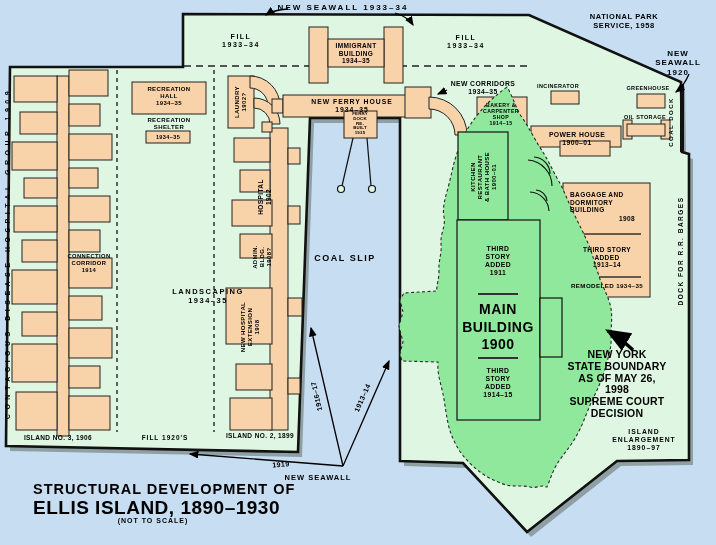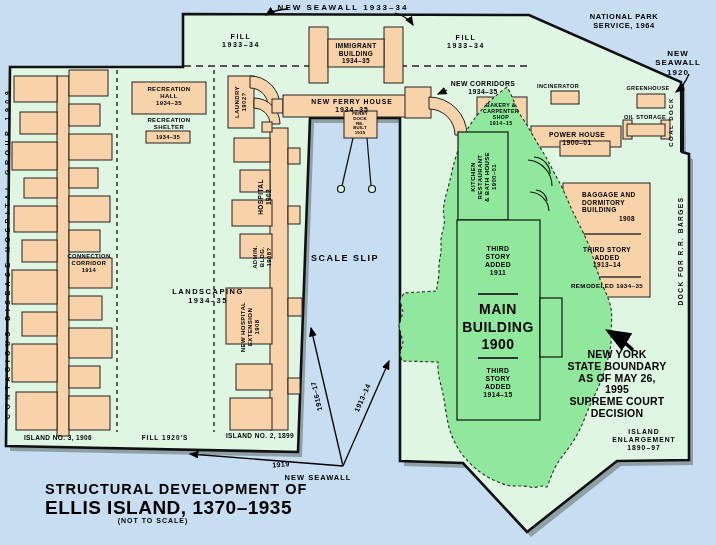--- a/index.html
+++ b/index.html
@@ -6,21 +6,21 @@
     --water:#c6ddf2; --land:#dff6e2; --green:#8fe89b; --building:#f8d2a8;
   }
   html,body{margin:0;padding:0;background:var(--water);}
   #map{position:relative;width:716px;height:545px;background:var(--water);
        font-family:"Liberation Sans",sans-serif;overflow:hidden;}
   #shapes{position:absolute;left:0;top:0;}
   .lbl{position:absolute;font-weight:bold;color:#000;text-align:center;
        white-space:pre-line;line-height:1.18;letter-spacing:.4px;
        transform:translate(-50%,-50%);pointer-events:none;}
   .rot{transform:translate(-50%,-50%) rotate(-90deg);}
-  .la{text-align:left;transform:translate(0,-50%);margin-left:12px;}
+  .la{text-align:left;transform:translate(0,-50%);}
 </style>
 </head>
 <body>
 
 <div id="map">
 
 <svg id="shapes" width="716" height="545" viewBox="0 0 716 545">
   <defs>
     <marker id="ah" markerWidth="9" markerHeight="8" refX="6.5" refY="3" orient="auto">
       <path d="M0,0 L7.5,3 L0,6 Z" fill="#000"></path>
@@ -151,21 +151,21 @@
     <path d="M689,74 Q684,86 676,92" marker-end="url(#ah)"></path>
     <path d="M447,90 L438,94" marker-end="url(#ah)"></path>
     <path d="M633,350 Q620,338 608,331" stroke-width="3.4" marker-end="url(#ah)"></path>
     <path d="M343,466 L311,328" marker-end="url(#ah)"></path>
     <path d="M343,466 L389,361" marker-end="url(#ah)"></path>
     <path d="M343,466 L190,454" marker-end="url(#ah)"></path>
   </g>
 </svg>
 
 <div class="lbl" style="left:343px;top:8px;font-size:8px;letter-spacing:2px;">NEW SEAWALL 1933–34</div>
-<div class="lbl" style="left:624px;top:22px;font-size:7.5px;letter-spacing:.6px;">NATIONAL PARK SERVICE, 1964</div>
+<div class="lbl" style="left:624px;top:22px;font-size:7.5px;letter-spacing:.6px;">NATIONAL PARK SERVICE, 1958</div>
 <div class="lbl" style="left:678px;top:63px;font-size:8px;letter-spacing:1px;">NEW SEAWALL
 1920</div>
 
 <div class="lbl" style="left:241px;top:41px;font-size:7px;letter-spacing:1.5px;">FILL
 1933–34</div>
 <div class="lbl" style="left:466px;top:42px;font-size:7px;letter-spacing:1.5px;">FILL
 1933–34</div>
 <div class="lbl" style="left:356px;top:53px;font-size:6.5px;">IMMIGRANT
 BUILDING
 1934–35</div>
@@ -196,21 +196,21 @@
 
 <div class="lbl rot" style="left:265px;top:197px;font-size:6.5px;">HOSPITAL
 1902</div>
 <div class="lbl rot" style="left:263px;top:257px;font-size:6px;">ADMIN.
 BLDG.
 1908?</div>
 <div class="lbl rot" style="left:251px;top:327px;font-size:6px;">NEW HOSPITAL
 EXTENSION
 1908</div>
 
-<div class="lbl" style="left:345px;top:258px;font-size:9px;letter-spacing:1.5px;">SCALE SLIP</div>
+<div class="lbl" style="left:345px;top:258px;font-size:9px;letter-spacing:1.5px;">COAL SLIP</div>
 
 <div class="lbl" style="left:58px;top:438px;font-size:6.5px;">ISLAND NO. 3, 1906</div>
 <div class="lbl" style="left:165px;top:438px;font-size:6.5px;letter-spacing:1px;">FILL 1920'S</div>
 <div class="lbl" style="left:260px;top:436px;font-size:6.5px;">ISLAND NO. 2, 1899</div>
 
 <div class="lbl" style="left:501px;top:114px;font-size:5.2px;">BAKERY &amp;
 CARPENTER
 SHOP
 1914–15</div>
 <div class="lbl" style="left:558px;top:86px;font-size:5.5px;">INCINERATOR</div>
@@ -241,29 +241,29 @@
 BUILDING
 1900</div>
 <div class="lbl" style="left:498px;top:383px;font-size:6.8px;">THIRD
 STORY
 ADDED
 1914–15</div>
 
 <div class="lbl rot" style="left:681px;top:251px;font-size:6.5px;letter-spacing:1.5px;white-space:nowrap;">DOCK FOR R.R. BARGES</div>
 <div class="lbl" style="left:617px;top:384px;font-size:10.5px;line-height:1.12;letter-spacing:.2px;">NEW YORK
 STATE BOUNDARY
-AS OF MAY 26, 1995
+AS OF MAY 26, 1998
 SUPREME COURT
 DECISION</div>
 <div class="lbl" style="left:644px;top:440px;font-size:6.8px;letter-spacing:1px;">ISLAND
 ENLARGEMENT
 1890–97</div>
 
 <div class="lbl" style="left:281px;top:465px;font-size:7px;transform:translate(-50%,-50%) rotate(-4deg);">1919</div>
 <div class="lbl" style="left:317px;top:396px;font-size:7px;white-space:nowrap;transform:translate(-50%,-50%) rotate(-103deg);">1916–17</div>
 <div class="lbl" style="left:363px;top:398px;font-size:7px;white-space:nowrap;transform:translate(-50%,-50%) rotate(-66deg);">1913–14</div>
 <div class="lbl" style="left:318px;top:478px;font-size:7.5px;letter-spacing:1px;">NEW SEAWALL</div>
 
 <div class="lbl la" style="left:33px;top:490px;font-size:14.5px;letter-spacing:1px;white-space:nowrap;">STRUCTURAL DEVELOPMENT OF</div>
-<div class="lbl la" style="left:33px;top:508px;font-size:19px;letter-spacing:.5px;white-space:nowrap;">ELLIS ISLAND, 1370–1935</div>
+<div class="lbl la" style="left:33px;top:508px;font-size:19px;letter-spacing:.5px;white-space:nowrap;">ELLIS ISLAND, 1890–1930</div>
 <div class="lbl" style="left:153px;top:521px;font-size:7px;letter-spacing:1px;">(NOT TO SCALE)</div>
 
 </div>
 
 </body></html>

